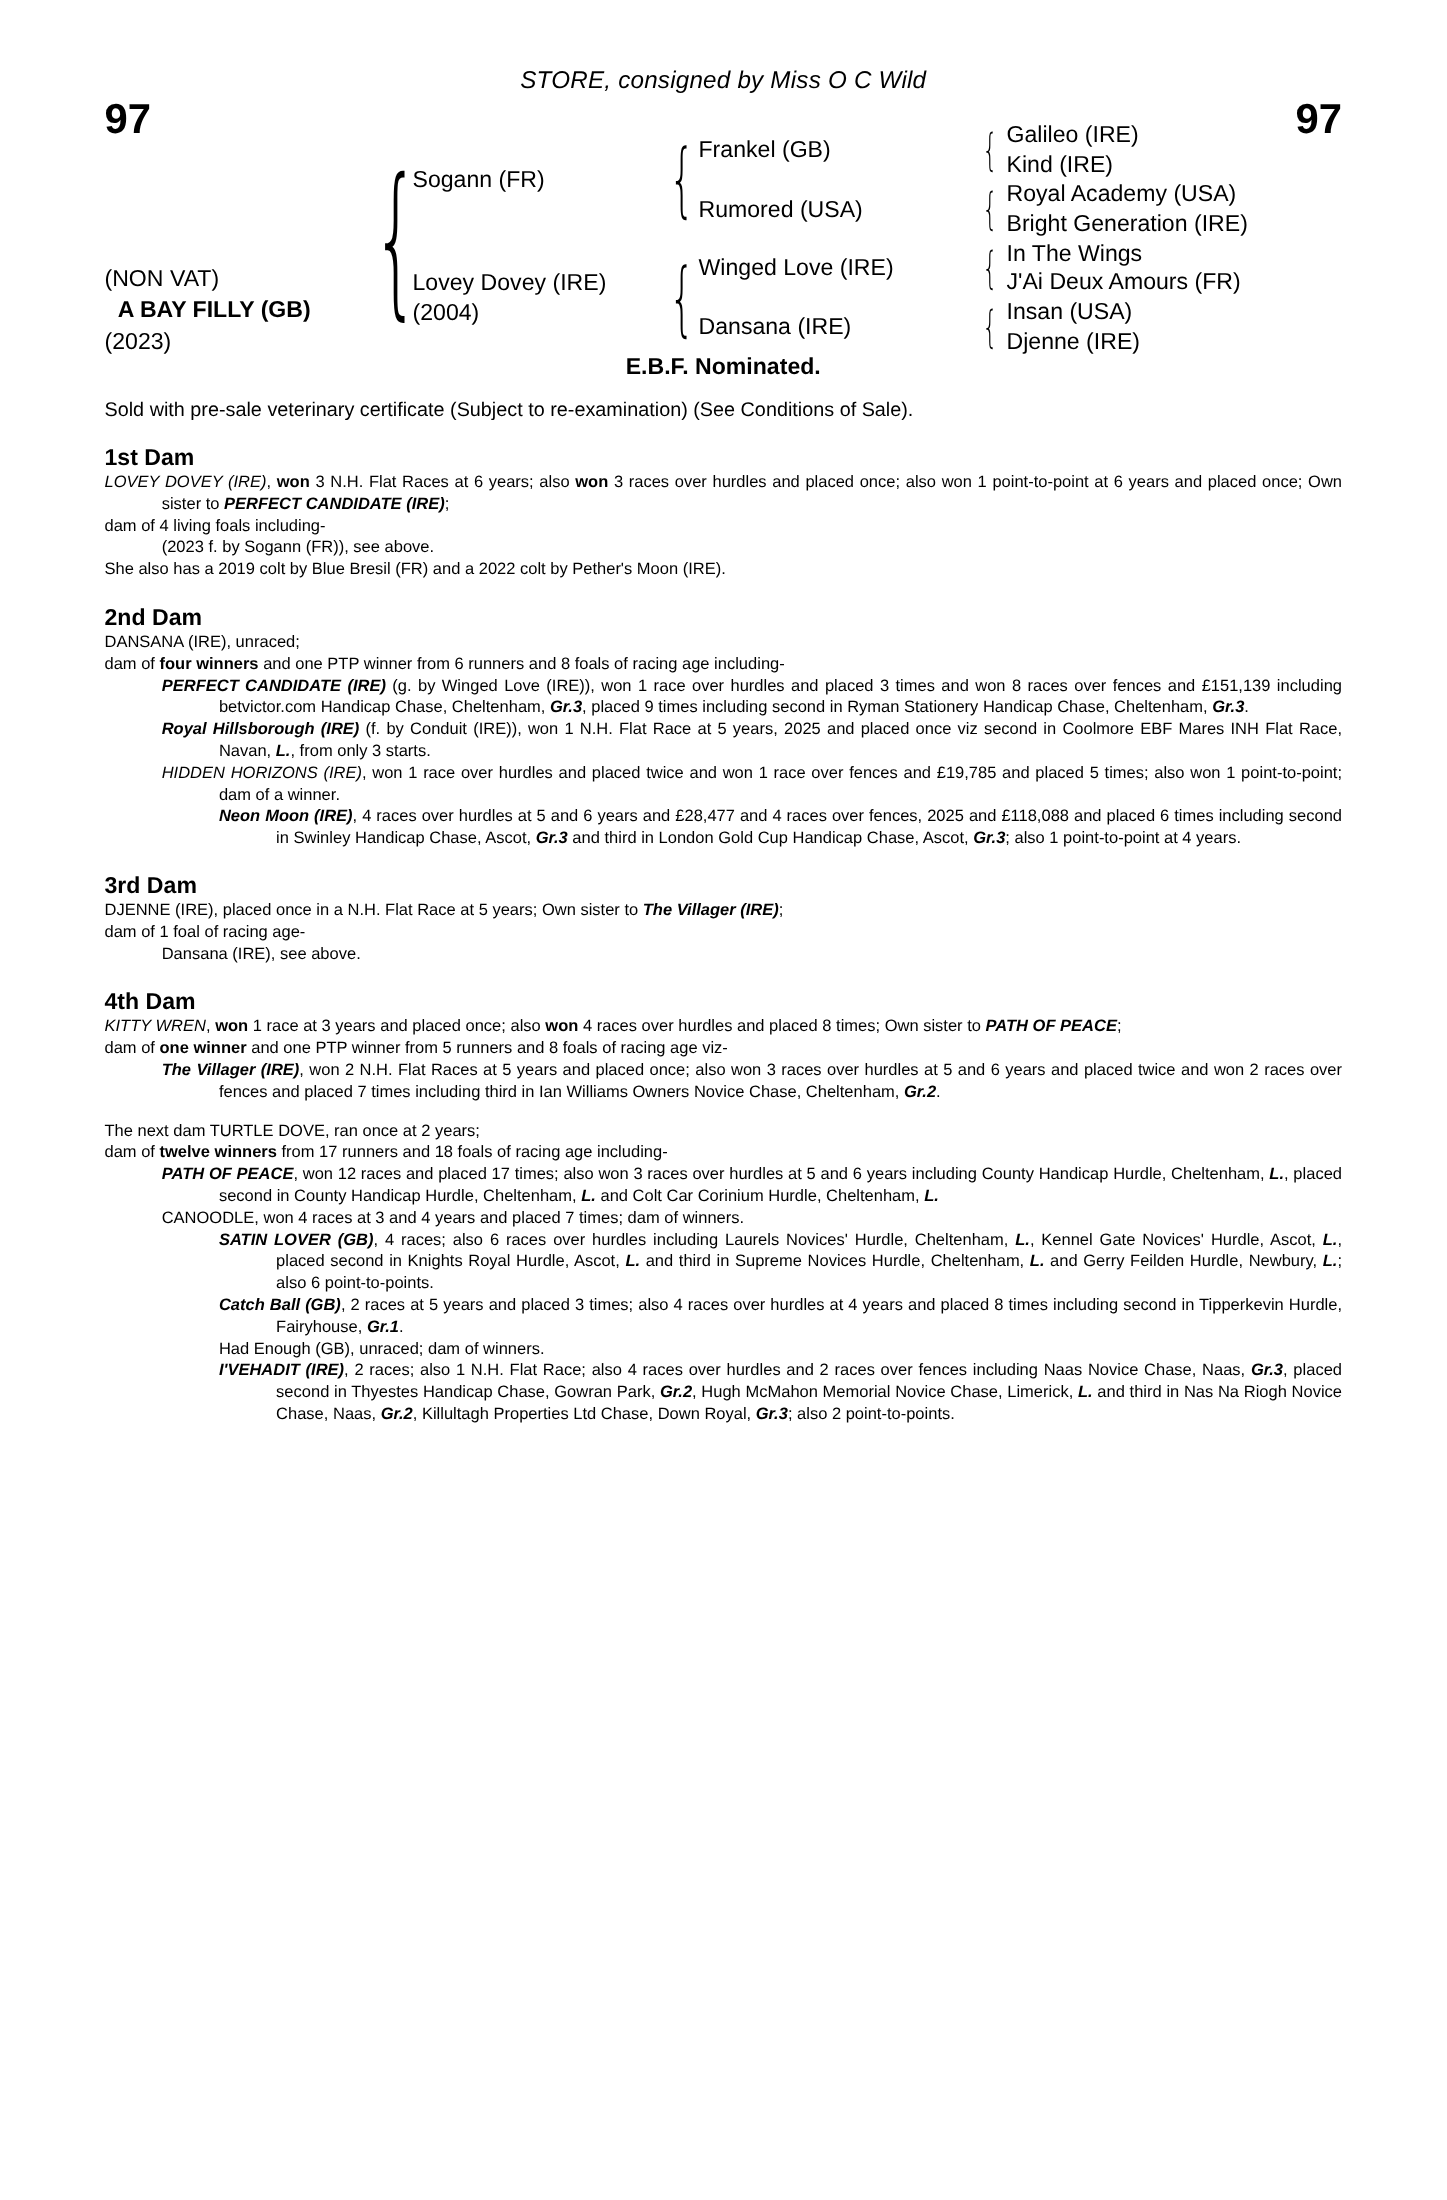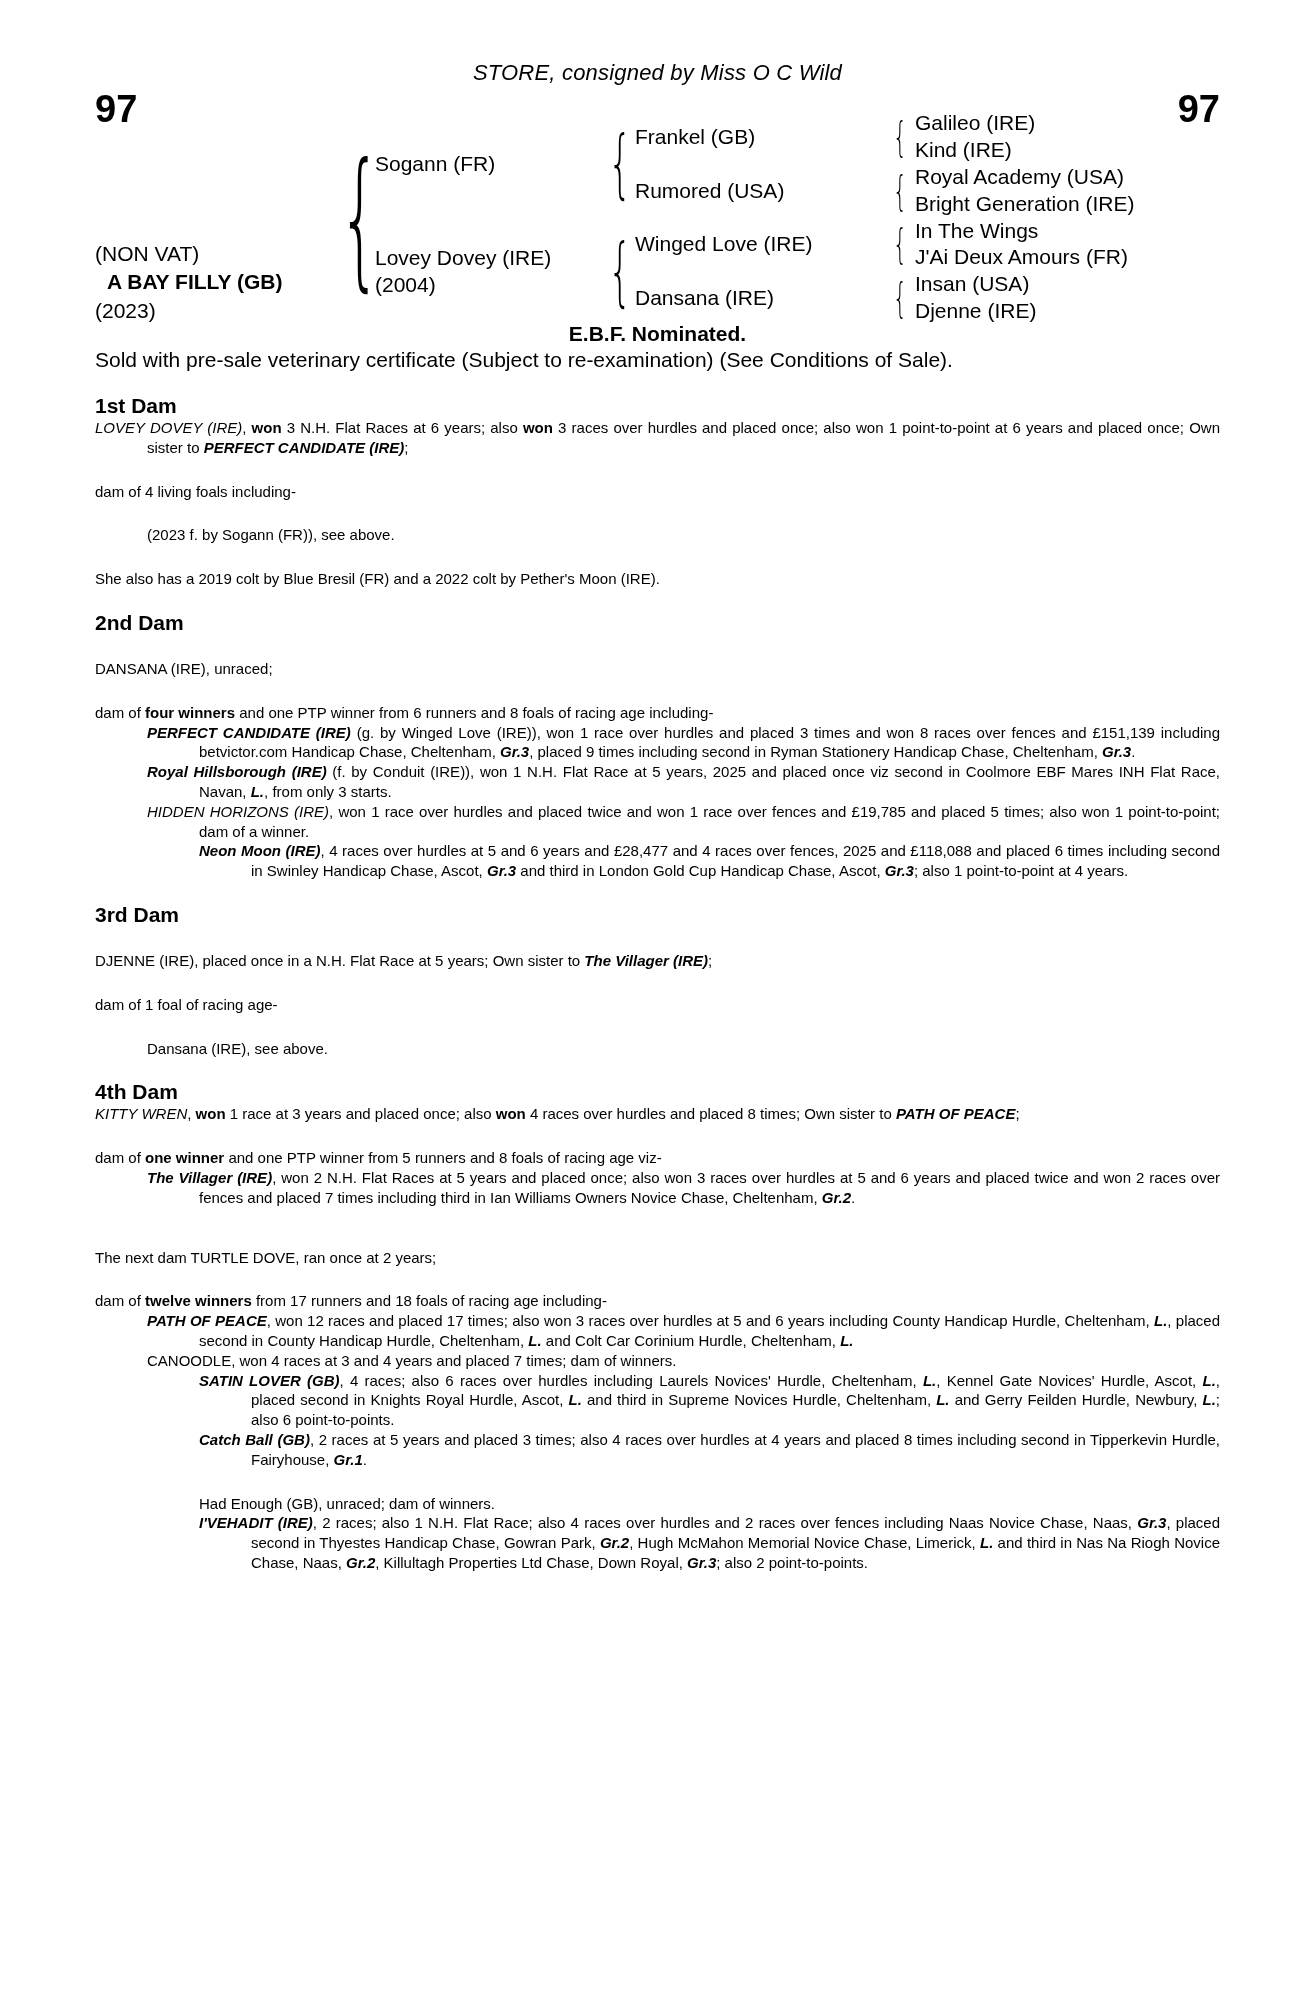--- a/index.html
+++ b/index.html
@@ -110,35 +110,35 @@
   .ggp-names {
     line-height: 1.28;
   }
   .ebf {
     text-align: center;
     font-weight: bold;
     font-size: 21px;
     margin-top: 2px;
   }
   .sold-line {
-    font-size: 21px;
-    margin-top: 2px;
+    font-size: 18px;
+    margin-top: 16px;
   }
   .dam-head {
     font-weight: bold;
     font-size: 21px;
     margin-top: 22px;
   }
   p.body {
     font-size: 15px;
     line-height: 1.32;
     margin: 0;
     text-align: justify;
   }
-  p.body.nojust { text-align: left; margin-top: 24px; }
+  p.body.nojust { text-align: left; }
   .ind1 { padding-left: 52px; text-indent: -52px; }
   .ind2 { padding-left: 104px; text-indent: -52px; }
   .ind3 { padding-left: 156px; text-indent: -52px; }
   .ind-flat1 { padding-left: 52px; }
   .ind-flat2 { padding-left: 104px; }
   b { font-weight: bold; }
   i { font-style: italic; }
   .bi { font-weight: bold; font-style: italic; }
   .spacer { height: 16px; }
 </style>

